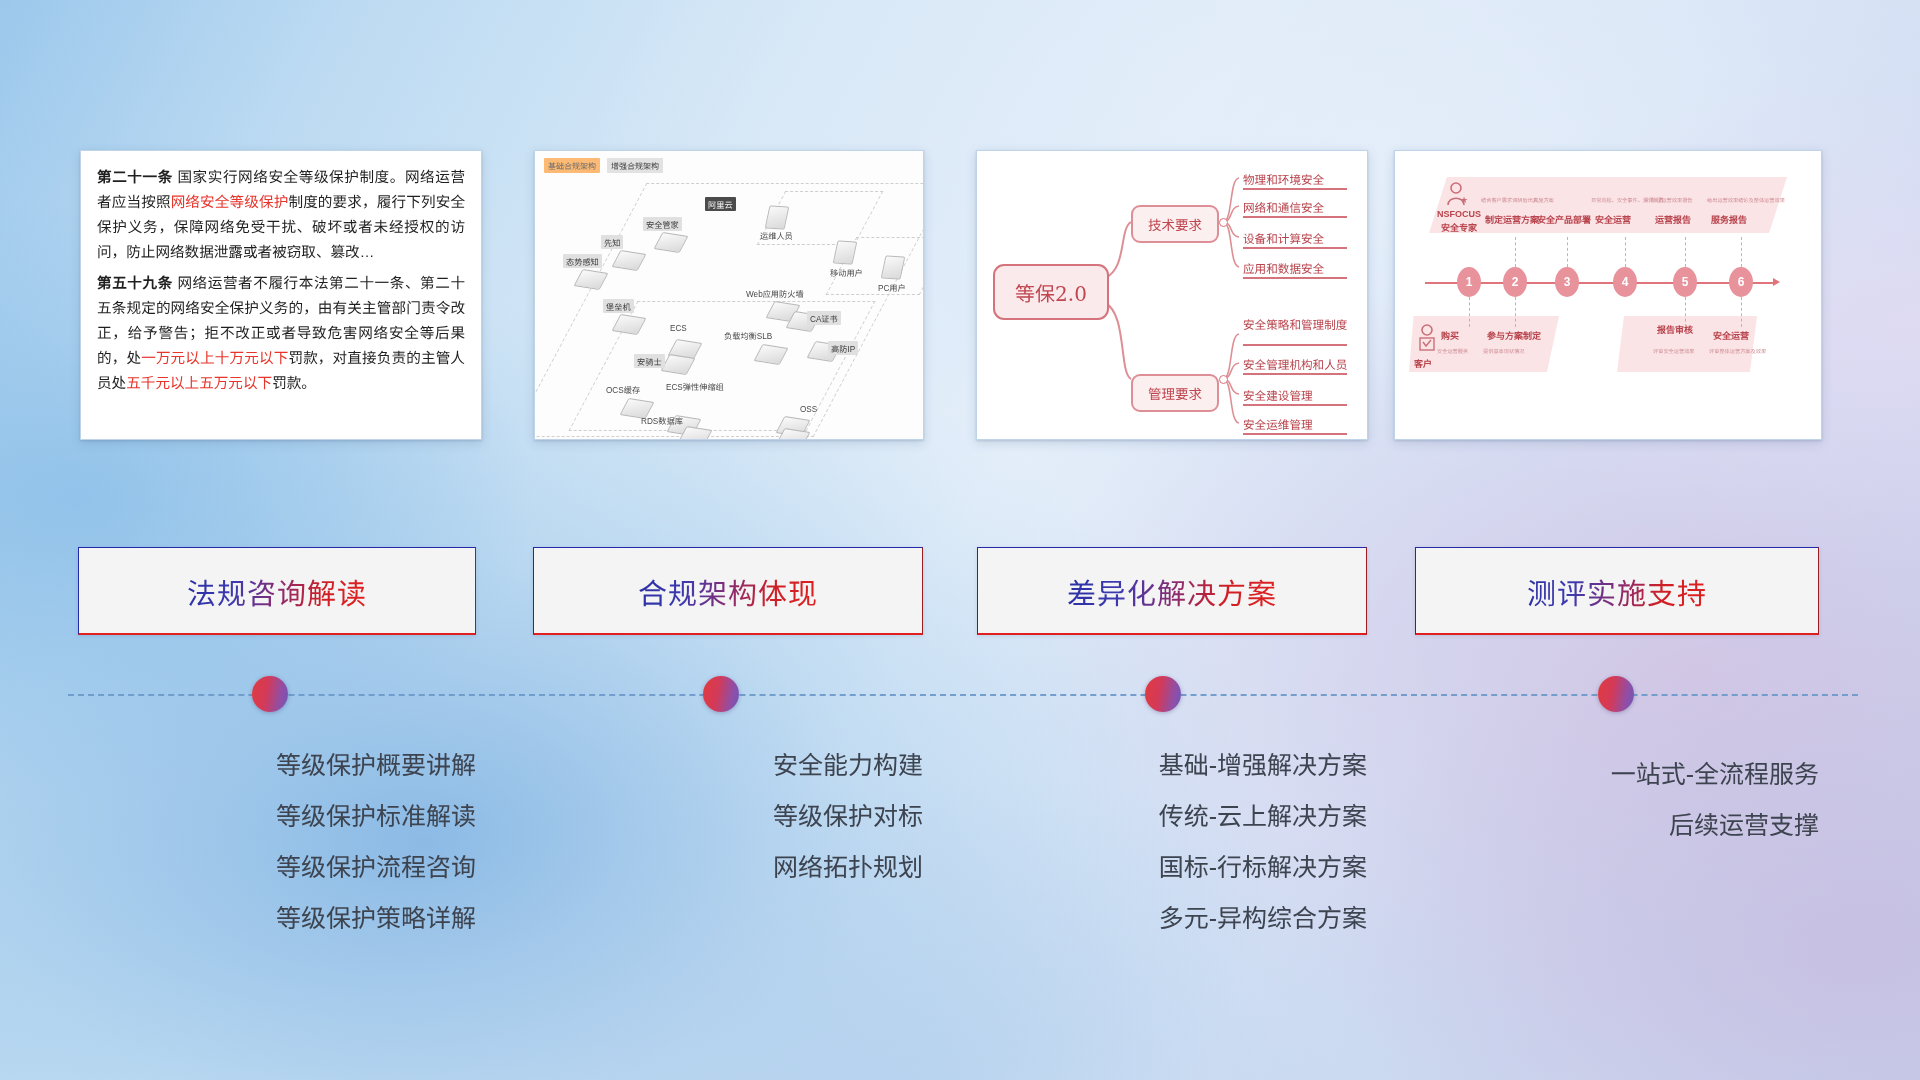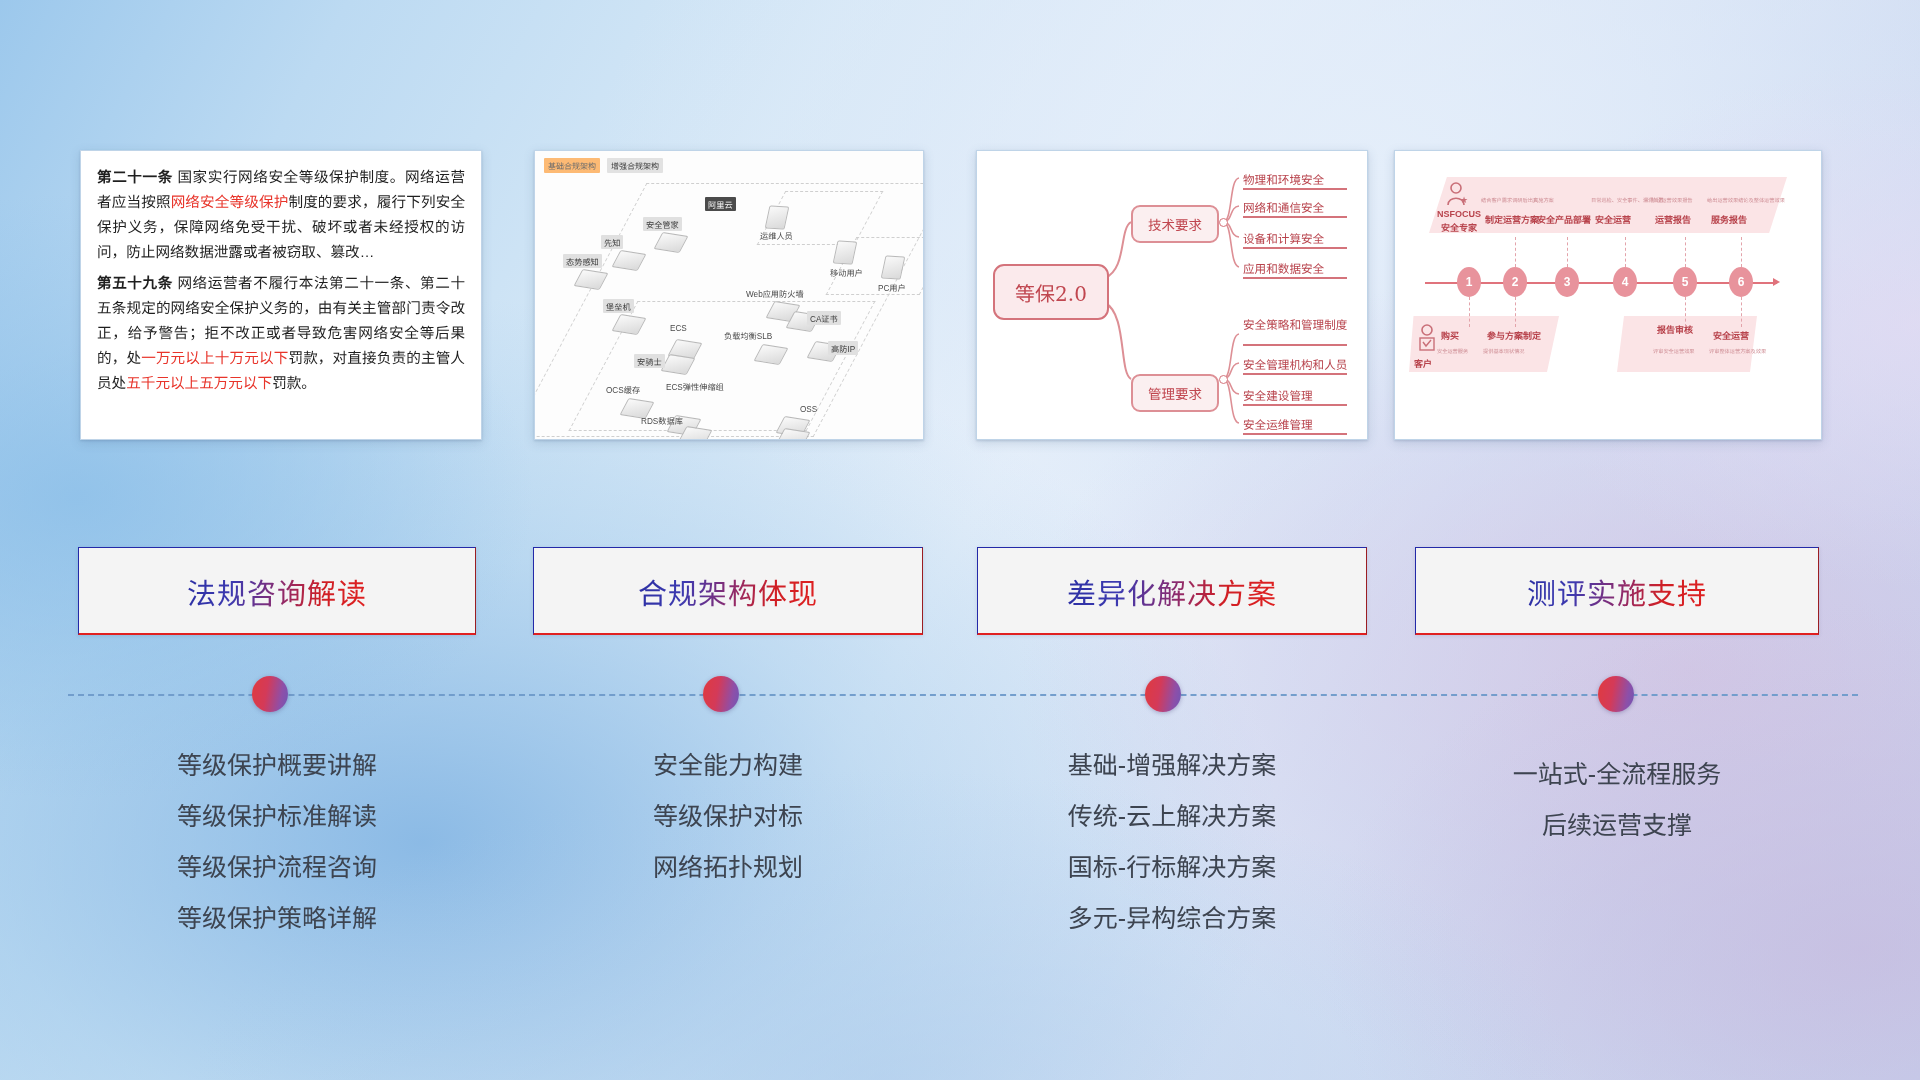--- a/index.html
+++ b/index.html
@@ -150,21 +150,21 @@
     background:linear-gradient(100deg,#e03a3f 0%,#d43a58 40%,#8e4fa8 78%,#6f57b5 100%);
     box-shadow:0 1px 4px rgba(70,60,120,.35);
   }
   .tl-dot.d1{left:252px;}
   .tl-dot.d2{left:703px;}
   .tl-dot.d3{left:1145px;}
   .tl-dot.d4{left:1598px;}
 
   
   .lists{position:absolute;left:0;top:740px;width:1920px;height:250px;}
-  .lst{position:absolute;top:0;text-align:center;}
+  .lst{position:absolute;top:0;text-align:right;}
   .lst li{
     list-style:none;font-size:25px;color:#3d4450;line-height:51px;white-space:nowrap;
   }
   .lst ul{margin:0;padding:0;}
   .lst.l1{left:78px;width:398px;}
   .lst.l2{left:533px;width:390px;}
   .lst.l3{left:977px;width:390px;}
   .lst.l4{left:1415px;width:404px;top:9px;}
 </style>
 </head>

